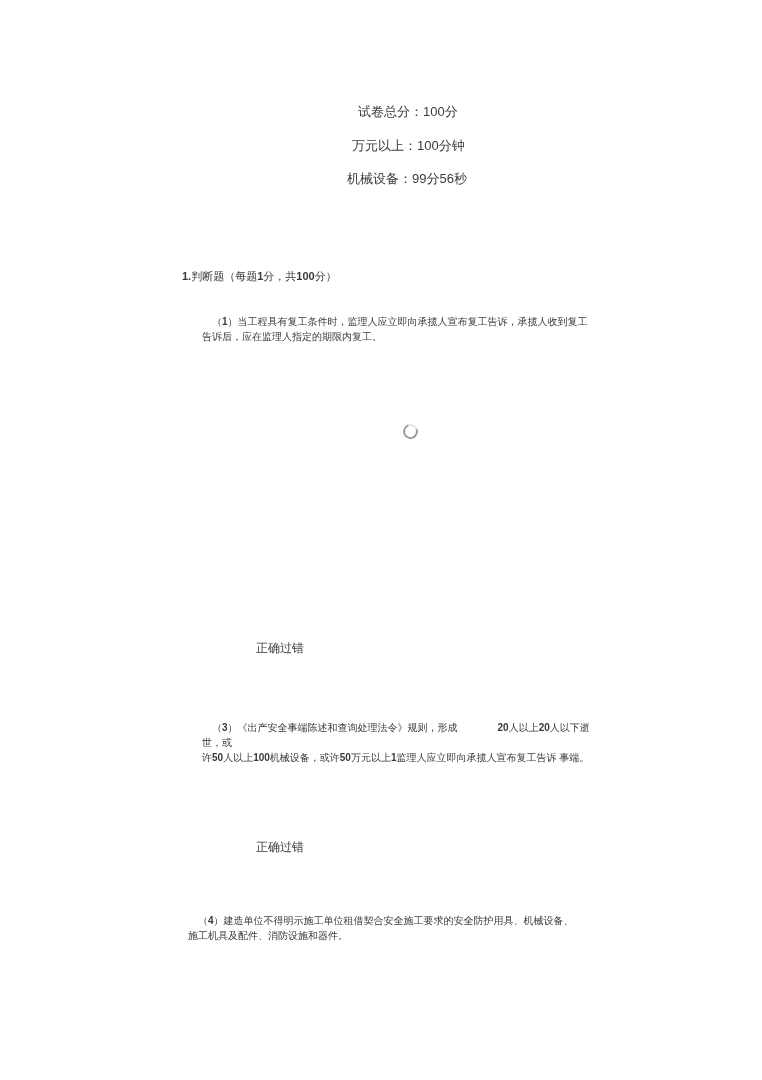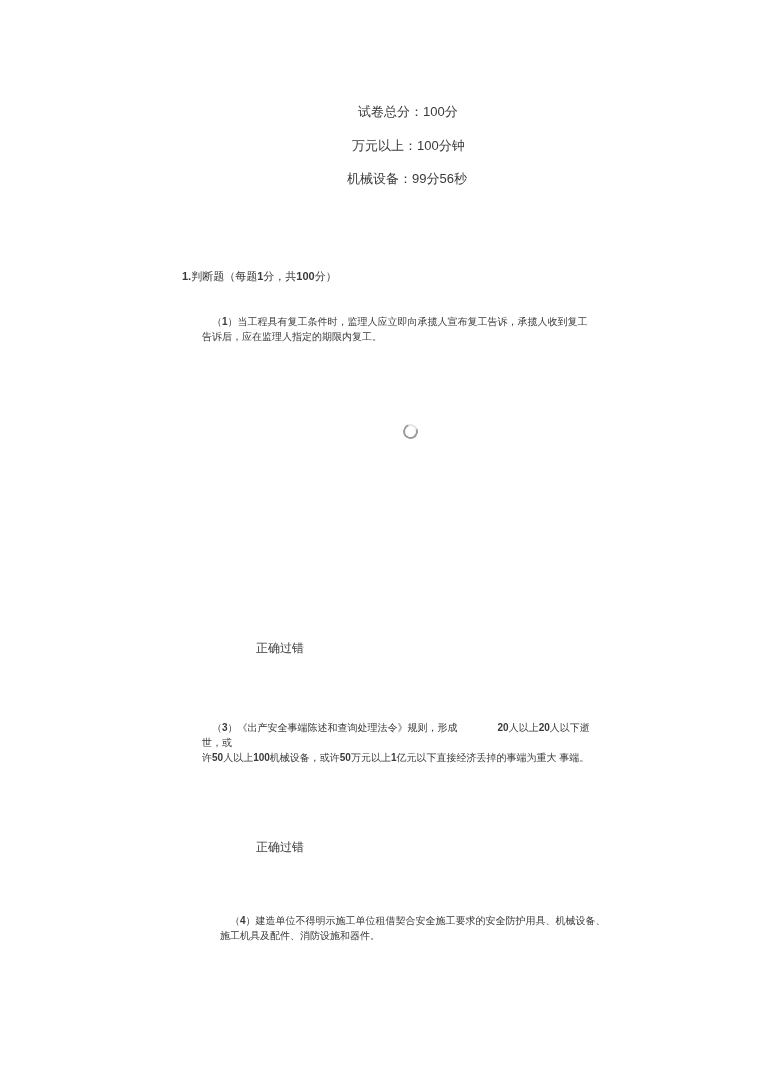--- a/index.html
+++ b/index.html
@@ -78,22 +78,22 @@
 告诉后，应在监理人指定的期限内复工。</span></div>
 
   <div class="abs spinner" style="left:403px; top:424px;"></div>
 
 
   <div class="abs options-row" style="left:256px; top:641px;">
     <span class="option-label">正确</span><span class="option-label">过错</span>
   </div>
 
   <div class="abs question" style="left:202px; top:720px;"><span>（</span><span class="bold">3</span><span>）《出产安全事端陈述和查询处理法令》规则，形成　　　　</span><span class="bold">20</span><span>人以上</span><span class="bold">20</span><span>人以下逝世，或
-许</span><span class="bold">50</span><span>人以上</span><span class="bold">100</span><span>机械设备，或许</span><span class="bold">50</span><span>万元以上</span><span class="bold">1</span><span>亿元以下直接经济丢掉的事端为重大 事端。</span></div>
+许</span><span class="bold">50</span><span>人以上</span><span class="bold">100</span><span>机械设备，或许</span><span class="bold">50</span><span>万元以上</span><span class="bold">1</span><span>监理人应立即向承揽人宣布复工告诉 事端。</span></div>
 
   <div class="abs options-row" style="left:256px; top:840px;">
     <span class="option-label">正确</span><span class="option-label">过错</span>
   </div>
 
-  <div class="abs question" style="left:220px; top:913px;"><span>（</span><span class="bold">4</span><span>）建造单位不得明示施工单位租借契合安全施工要求的安全防护用具、机械设备、
+  <div class="abs question" style="left:188px; top:913px;"><span>（</span><span class="bold">4</span><span>）建造单位不得明示施工单位租借契合安全施工要求的安全防护用具、机械设备、
 施工机具及配件、消防设施和器件。</span></div>
 
 </div>
 
 </body></html>

